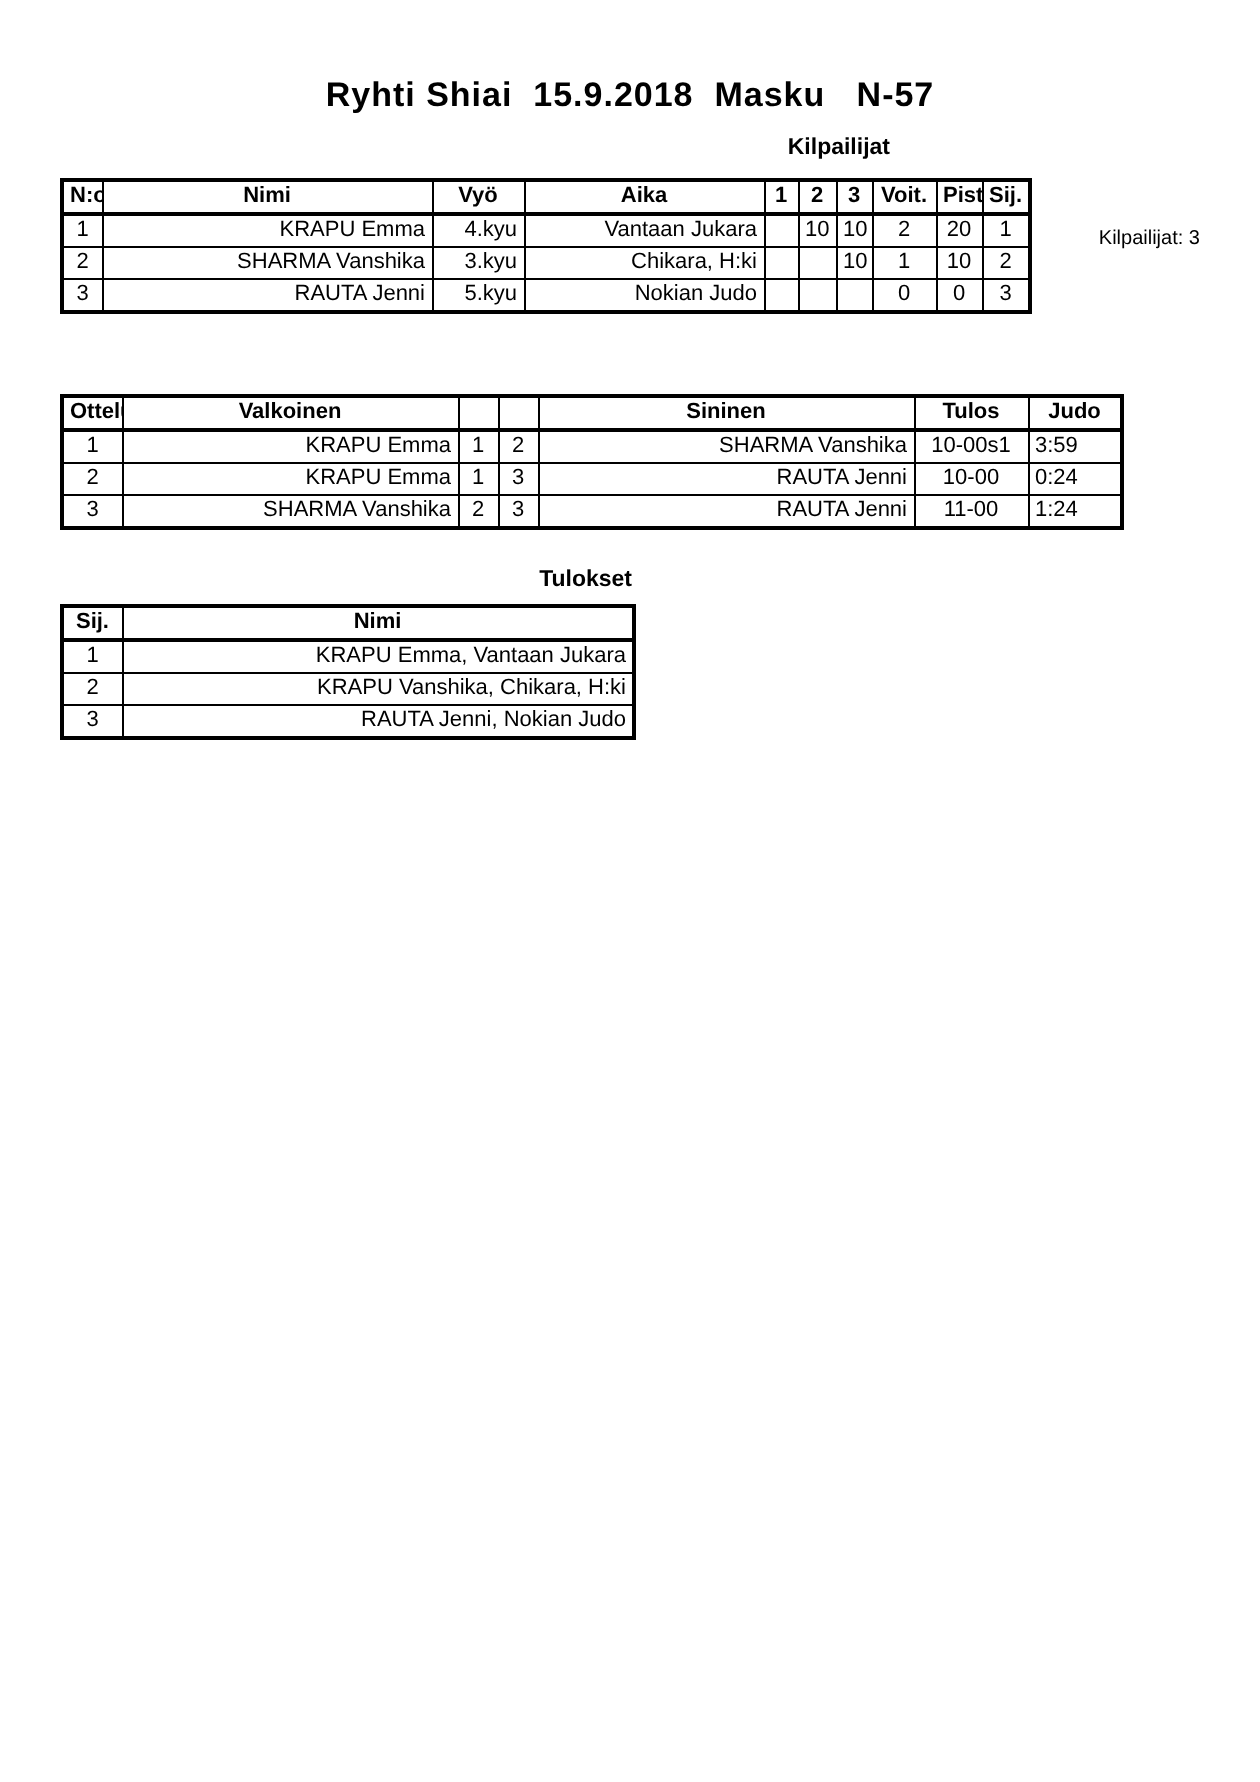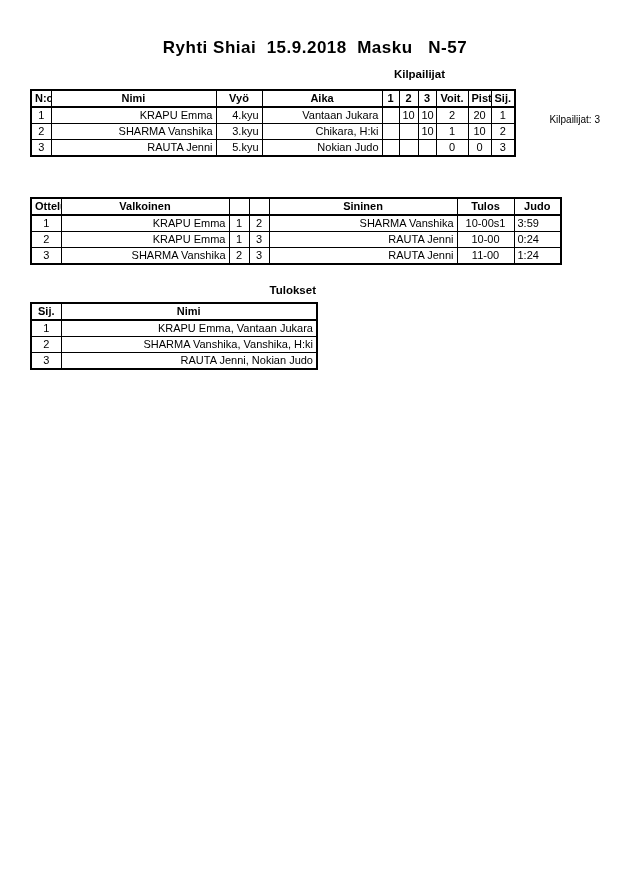--- a/index.html
+++ b/index.html
@@ -205,21 +205,21 @@
         <th>Nimi</th>
       </tr>
     </thead>
     <tbody>
       <tr>
         <td class="ac">1</td>
         <td class="al">KRAPU Emma, Vantaan Jukara</td>
       </tr>
       <tr>
         <td class="ac">2</td>
-        <td class="al">SHARMA Vanshika, Vanshika, H:ki</td>
+        <td class="al">KRAPU Vanshika, Chikara, H:ki</td>
       </tr>
       <tr>
         <td class="ac">3</td>
         <td class="al">RAUTA Jenni, Nokian Judo</td>
       </tr>
     </tbody>
   </table>
 
 </div>
 

